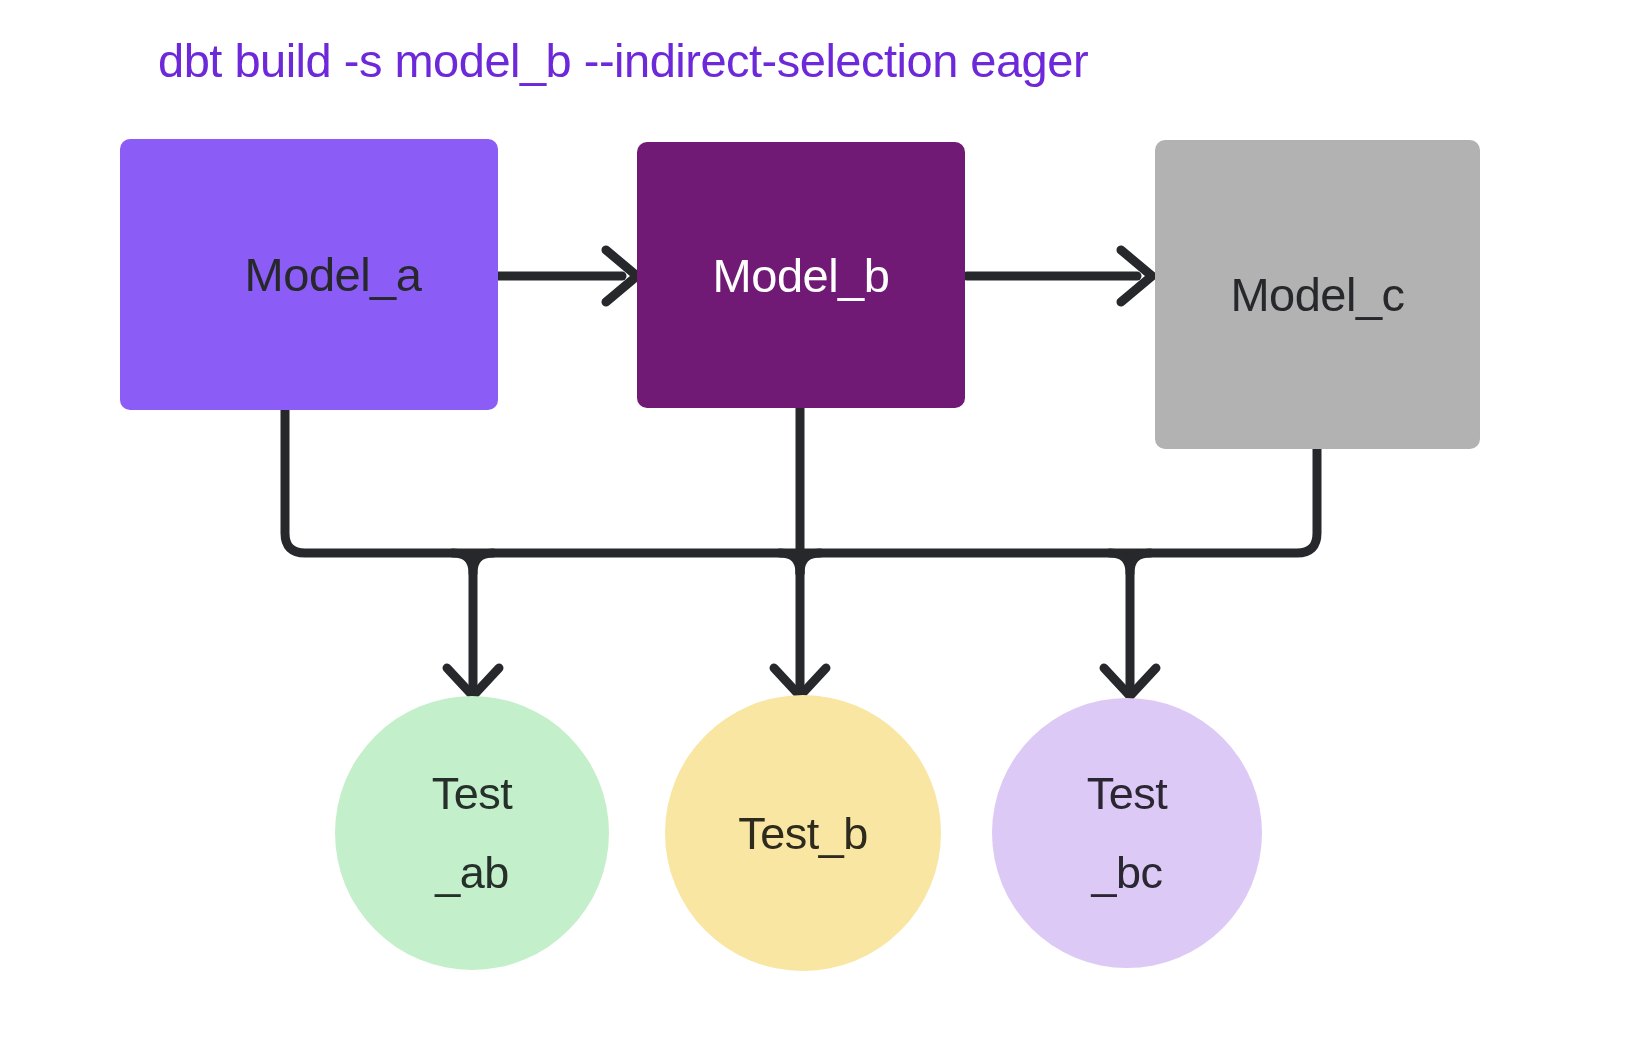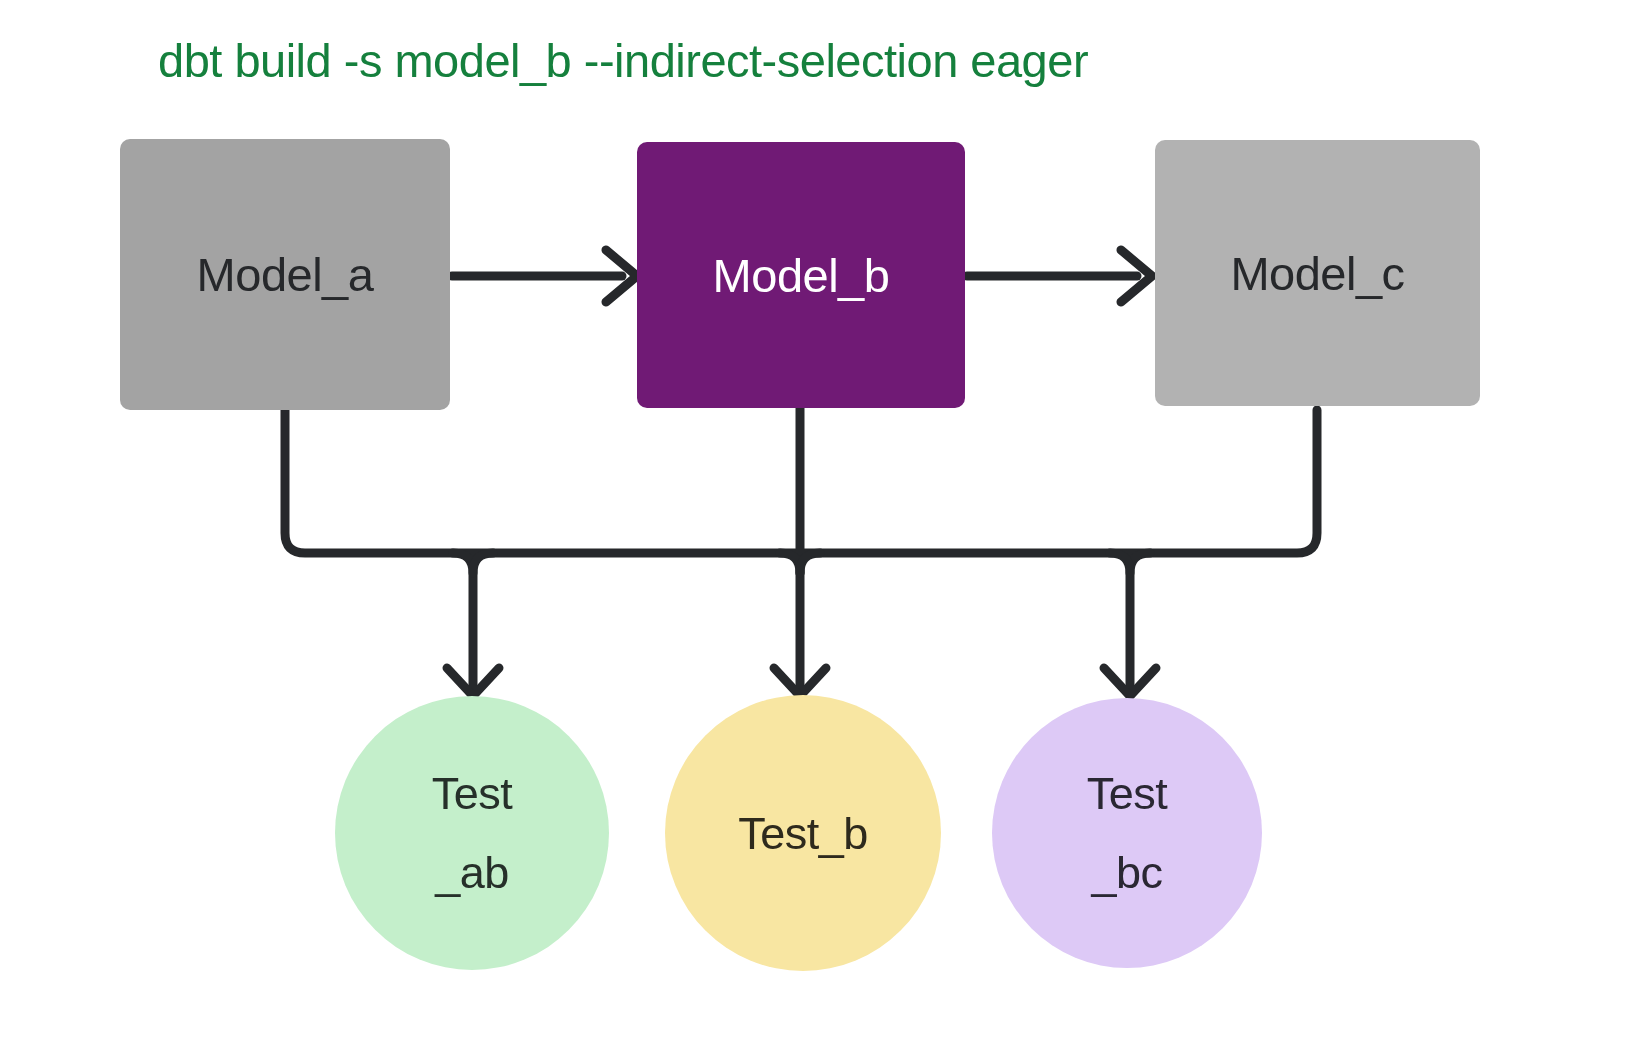--- a/index.html
+++ b/index.html
@@ -25,21 +25,21 @@
     display: flex;
     align-items: center;
     justify-content: center;
     border-radius: 10px;
     font-size: 47px;
     font-weight: 500;
     letter-spacing: -0.5px;
   }
   #model-a { left: 120px; top: 139px; width: 330px; height: 271px; }
   #model-b { left: 637px; top: 142px; width: 328px; height: 266px; }
-  #model-c { left: 1155px; top: 140px; width: 325px; height: 266px; }
+  #model-c { left: 1155px; top: 140px; width: 325px; height: 309px; }
   .test-circle {
     position: absolute;
     border-radius: 50%;
     display: flex;
     flex-direction: column;
     align-items: center;
     justify-content: center;
     font-size: 45px;
     font-weight: 500;
     line-height: 79px;
@@ -62,21 +62,21 @@
     stroke-width: 9;
     stroke-linecap: round;
     stroke-linejoin: round;
   }
 </style>
 </head>
 <body>
 
 <div class="stage" style="background-color: rgb(255, 255, 255); --line: #26282b;">
 
-  <div class="title" style="color: #15803d;">dbt build -s model_b --indirect-selection eager</div>
+  <div class="title" style="color: #6d28d9;">dbt build -s model_b --indirect-selection eager</div>
 
   <svg class="connectors" viewBox="0 0 1630 1060">
 
     <path class="connector" d="M452 276 H622"></path>
     <path class="connector" d="M606 250 L637 276 L606 302"></path>
 
     <path class="connector" d="M967 276 H1137"></path>
     <path class="connector" d="M1121 250 L1152 276 L1121 302"></path>
 
     <path class="connector" d="M285 410 V533 Q285 553 305 553 H1297 Q1317 553 1317 533 V410"></path>
@@ -90,21 +90,21 @@
     <path class="connector" d="M820 553 Q800 553 800 573"></path>
 
     <path class="connector" d="M1150 553 Q1130 553 1130 573 V686"></path>
     <path class="connector" d="M1110 553 Q1130 553 1130 573"></path>
 
     <path class="connector" d="M447 668 L473 696 L499 668"></path>
     <path class="connector" d="M774 668 L800 696 L826 668"></path>
     <path class="connector" d="M1104 668 L1130 696 L1156 668"></path>
   </svg>
 
-  <div class="node-box" id="model-a" style="background-color: #a3a3a3; color: rgb(38, 40, 43);">
+  <div class="node-box" id="model-a" style="background-color: #8b5cf6; color: rgb(38, 40, 43); padding-left: 48px;">
     <span>Model_a</span>
   </div>
 
   <div class="node-box" id="model-b" style="background-color: #701a75; color: rgb(255, 255, 255);">
     <span>Model_b</span>
   </div>
 
   <div class="node-box" id="model-c" style="background-color: rgb(178, 178, 178); color: rgb(38, 40, 43);">
     <span>Model_c</span>
   </div>

